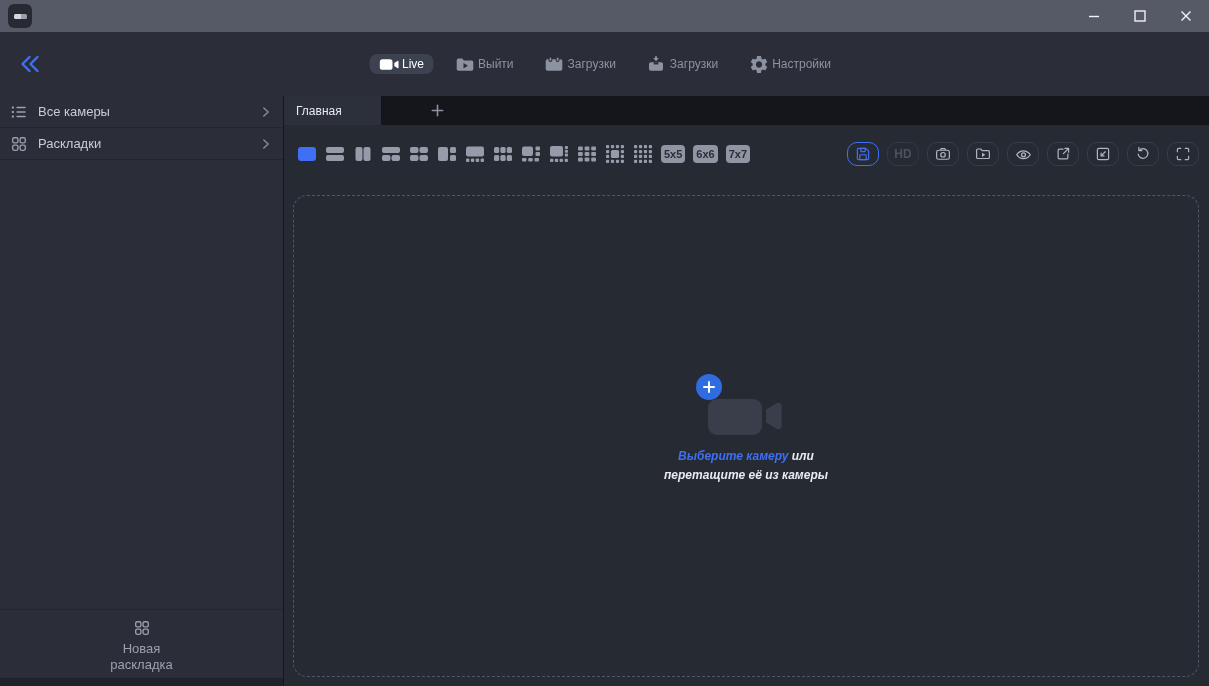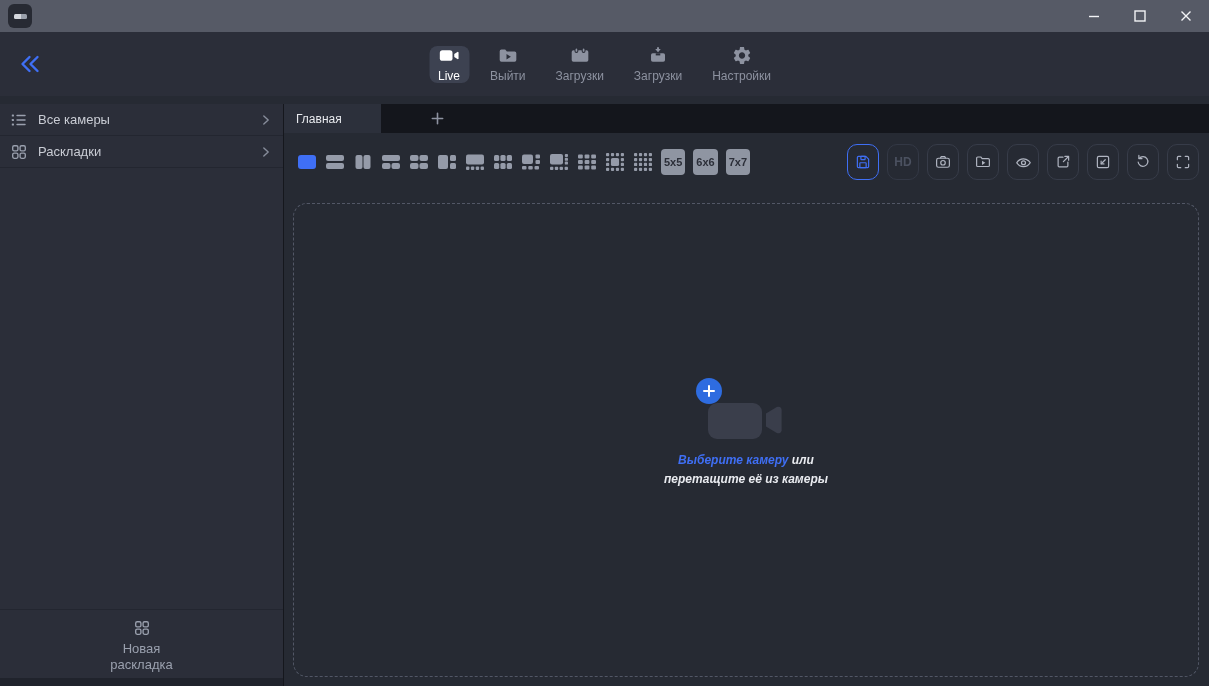--- a/index.html
+++ b/index.html
@@ -15,53 +15,53 @@
   .titlebar{flex:0 0 32px;background:#565a66;display:flex;align-items:center;padding-left:8px;}
   .app-icon{width:24px;height:24px;border-radius:6px;background:#272a33;display:flex;align-items:center;justify-content:center;}
   .logo-dash{width:13px;height:5px;border-radius:1.5px;background:linear-gradient(90deg,#d4d7dd 55%,#9aa0ab 55%);}
   .win-controls{margin-left:auto;display:flex;height:100%;}
   .win-btn{width:46px;height:100%;border:none;background:transparent;color:#f2f3f6;display:flex;align-items:center;justify-content:center;cursor:pointer;padding:0;}
 
   
   .navbar{flex:0 0 64px;background:#2b2e39;display:flex;align-items:center;position:relative;padding:0 10px 0 14px;}
   .collapse-btn{border:none;background:transparent;color:#3f6ff5;cursor:pointer;padding:4px;display:flex;align-items:center;}
   .nav-tabs{position:absolute;left:50%;top:0;height:100%;transform:translateX(-50%);display:flex;align-items:center;gap:12px;}
-  .nav-item{display:flex;flex-direction:column;align-items:center;gap:3px;padding:0 9px;border-radius:8px;color:#8d92a0;font-size:12px;cursor:pointer;}
+  .nav-item{display:flex;align-items:center;gap:3px;padding:0 9px;border-radius:8px;color:#8d92a0;font-size:12px;cursor:pointer;}
   .nav-item.active{background:#3d4251;color:#ffffff;}
   .nav-icon{display:flex;align-items:center;justify-content:center;height:20px;}
   .nav-right{margin-left:auto;display:flex;align-items:center;gap:14px;}
   .datetime{text-align:right;line-height:1.2;}
   .date{color:#ffffff;font-size:13px;font-weight:bold;}
   .time{color:#848a98;font-size:12px;margin-top:1px;}
   .logout-btn{display:flex;align-items:center;gap:8px;background:transparent;border:1px solid #4a4f5d;border-radius:7px;color:#fff;font-size:13px;padding:7px 13px;cursor:pointer;font-family:inherit;}
 
   
-  .body{flex:1;display:flex;min-height:0;margin-top:8px;}
+  .body{flex:1;display:flex;min-height:0;}
   .sidebar{flex:0 0 283px;background:#2b2e39;border-right:1px solid #15171d;display:flex;flex-direction:column;}
   .side-row{flex:0 0 31px;display:flex;align-items:center;gap:10px;padding:0 10px;border-bottom:1px solid #232630;color:#c9ccd4;font-size:13px;cursor:pointer;}
   .side-row .row-icon{color:#9aa0ae;display:flex;align-items:center;}
   .side-row .chev{margin-left:auto;color:#878d9b;display:flex;align-items:center;}
   .side-spacer{flex:1;}
   .new-layout{border-top:1px solid #232630;padding:9px 0 6px;display:flex;flex-direction:column;align-items:center;gap:4px;color:#9aa0ae;font-size:13px;cursor:pointer;}
   .nl-label{width:84px;text-align:center;line-height:1.18;}
   .side-footer{flex:0 0 8px;background:#20232c;}
 
   .main{flex:1;display:flex;flex-direction:column;min-width:0;}
   .tabstrip{flex:0 0 29px;background:#14161c;display:flex;align-items:stretch;gap:40px;}
   .tab{width:97px;box-sizing:border-box;background:#2c303b;color:#e8eaee;font-size:12px;display:flex;align-items:center;padding:0 12px;cursor:pointer;}
   .add-tab{width:32px;border:none;background:transparent;color:#8d92a0;display:flex;align-items:center;justify-content:center;cursor:pointer;}
 
   .content{flex:1;display:flex;flex-direction:column;background:#262a33;min-height:0;}
   .toolbar{flex:0 0 58px;display:flex;align-items:center;justify-content:space-between;padding:0 10px 0 13px;}
   .layouts{display:flex;align-items:center;gap:8px;}
   .layout-btn{width:20px;height:20px;padding:0;border:none;background:transparent;color:#959ba9;display:flex;align-items:center;justify-content:center;cursor:pointer;}
   .layout-btn.active{color:#3f6ff5;}
-  .layout-text-btn{height:26px;min-width:24px;padding:0 3px;border:none;border-radius:4px;background:#8f95a2;color:#2b2e38;font-size:11px;font-weight:bold;cursor:pointer;font-family:inherit;}
+  .layout-text-btn{height:18px;min-width:24px;padding:0 3px;border:none;border-radius:4px;background:#8f95a2;color:#2b2e38;font-size:11px;font-weight:bold;cursor:pointer;font-family:inherit;}
   .actions{display:flex;align-items:center;gap:8px;}
-  .action-btn{width:32px;height:36px;box-sizing:border-box;border:1px solid #373c49;border-radius:10px;background:transparent;color:#b0b5c1;display:flex;align-items:center;justify-content:center;cursor:pointer;padding:0;}
+  .action-btn{width:32px;height:24px;box-sizing:border-box;border:1px solid #373c49;border-radius:10px;background:transparent;color:#b0b5c1;display:flex;align-items:center;justify-content:center;cursor:pointer;padding:0;}
   .action-btn.active{border-color:#3f6ff5;color:#3f6ff5;}
   .action-btn.disabled{color:#4b5160;border-color:#333845;font-size:12px;font-weight:bold;}
 
   .dropzone{flex:1;margin:12px 10px 9px 9px;border:1px dashed #525766;border-radius:14px;display:flex;align-items:center;justify-content:center;}
   .empty{display:flex;flex-direction:column;align-items:center;}
   .cam-wrap{position:relative;width:76px;height:50px;margin-bottom:10px;}
   .plus-badge{position:absolute;left:-12px;top:-13px;width:26px;height:26px;border-radius:50%;background:#2e6ce0;display:flex;align-items:center;justify-content:center;cursor:pointer;z-index:2;}
   .empty-text{font-size:12px;font-weight:bold;color:#e9ebf0;text-align:center;line-height:1.55;font-style:italic;}
   .empty-text .link{color:#3f6ff5;cursor:pointer;}
   svg{display:block;}

